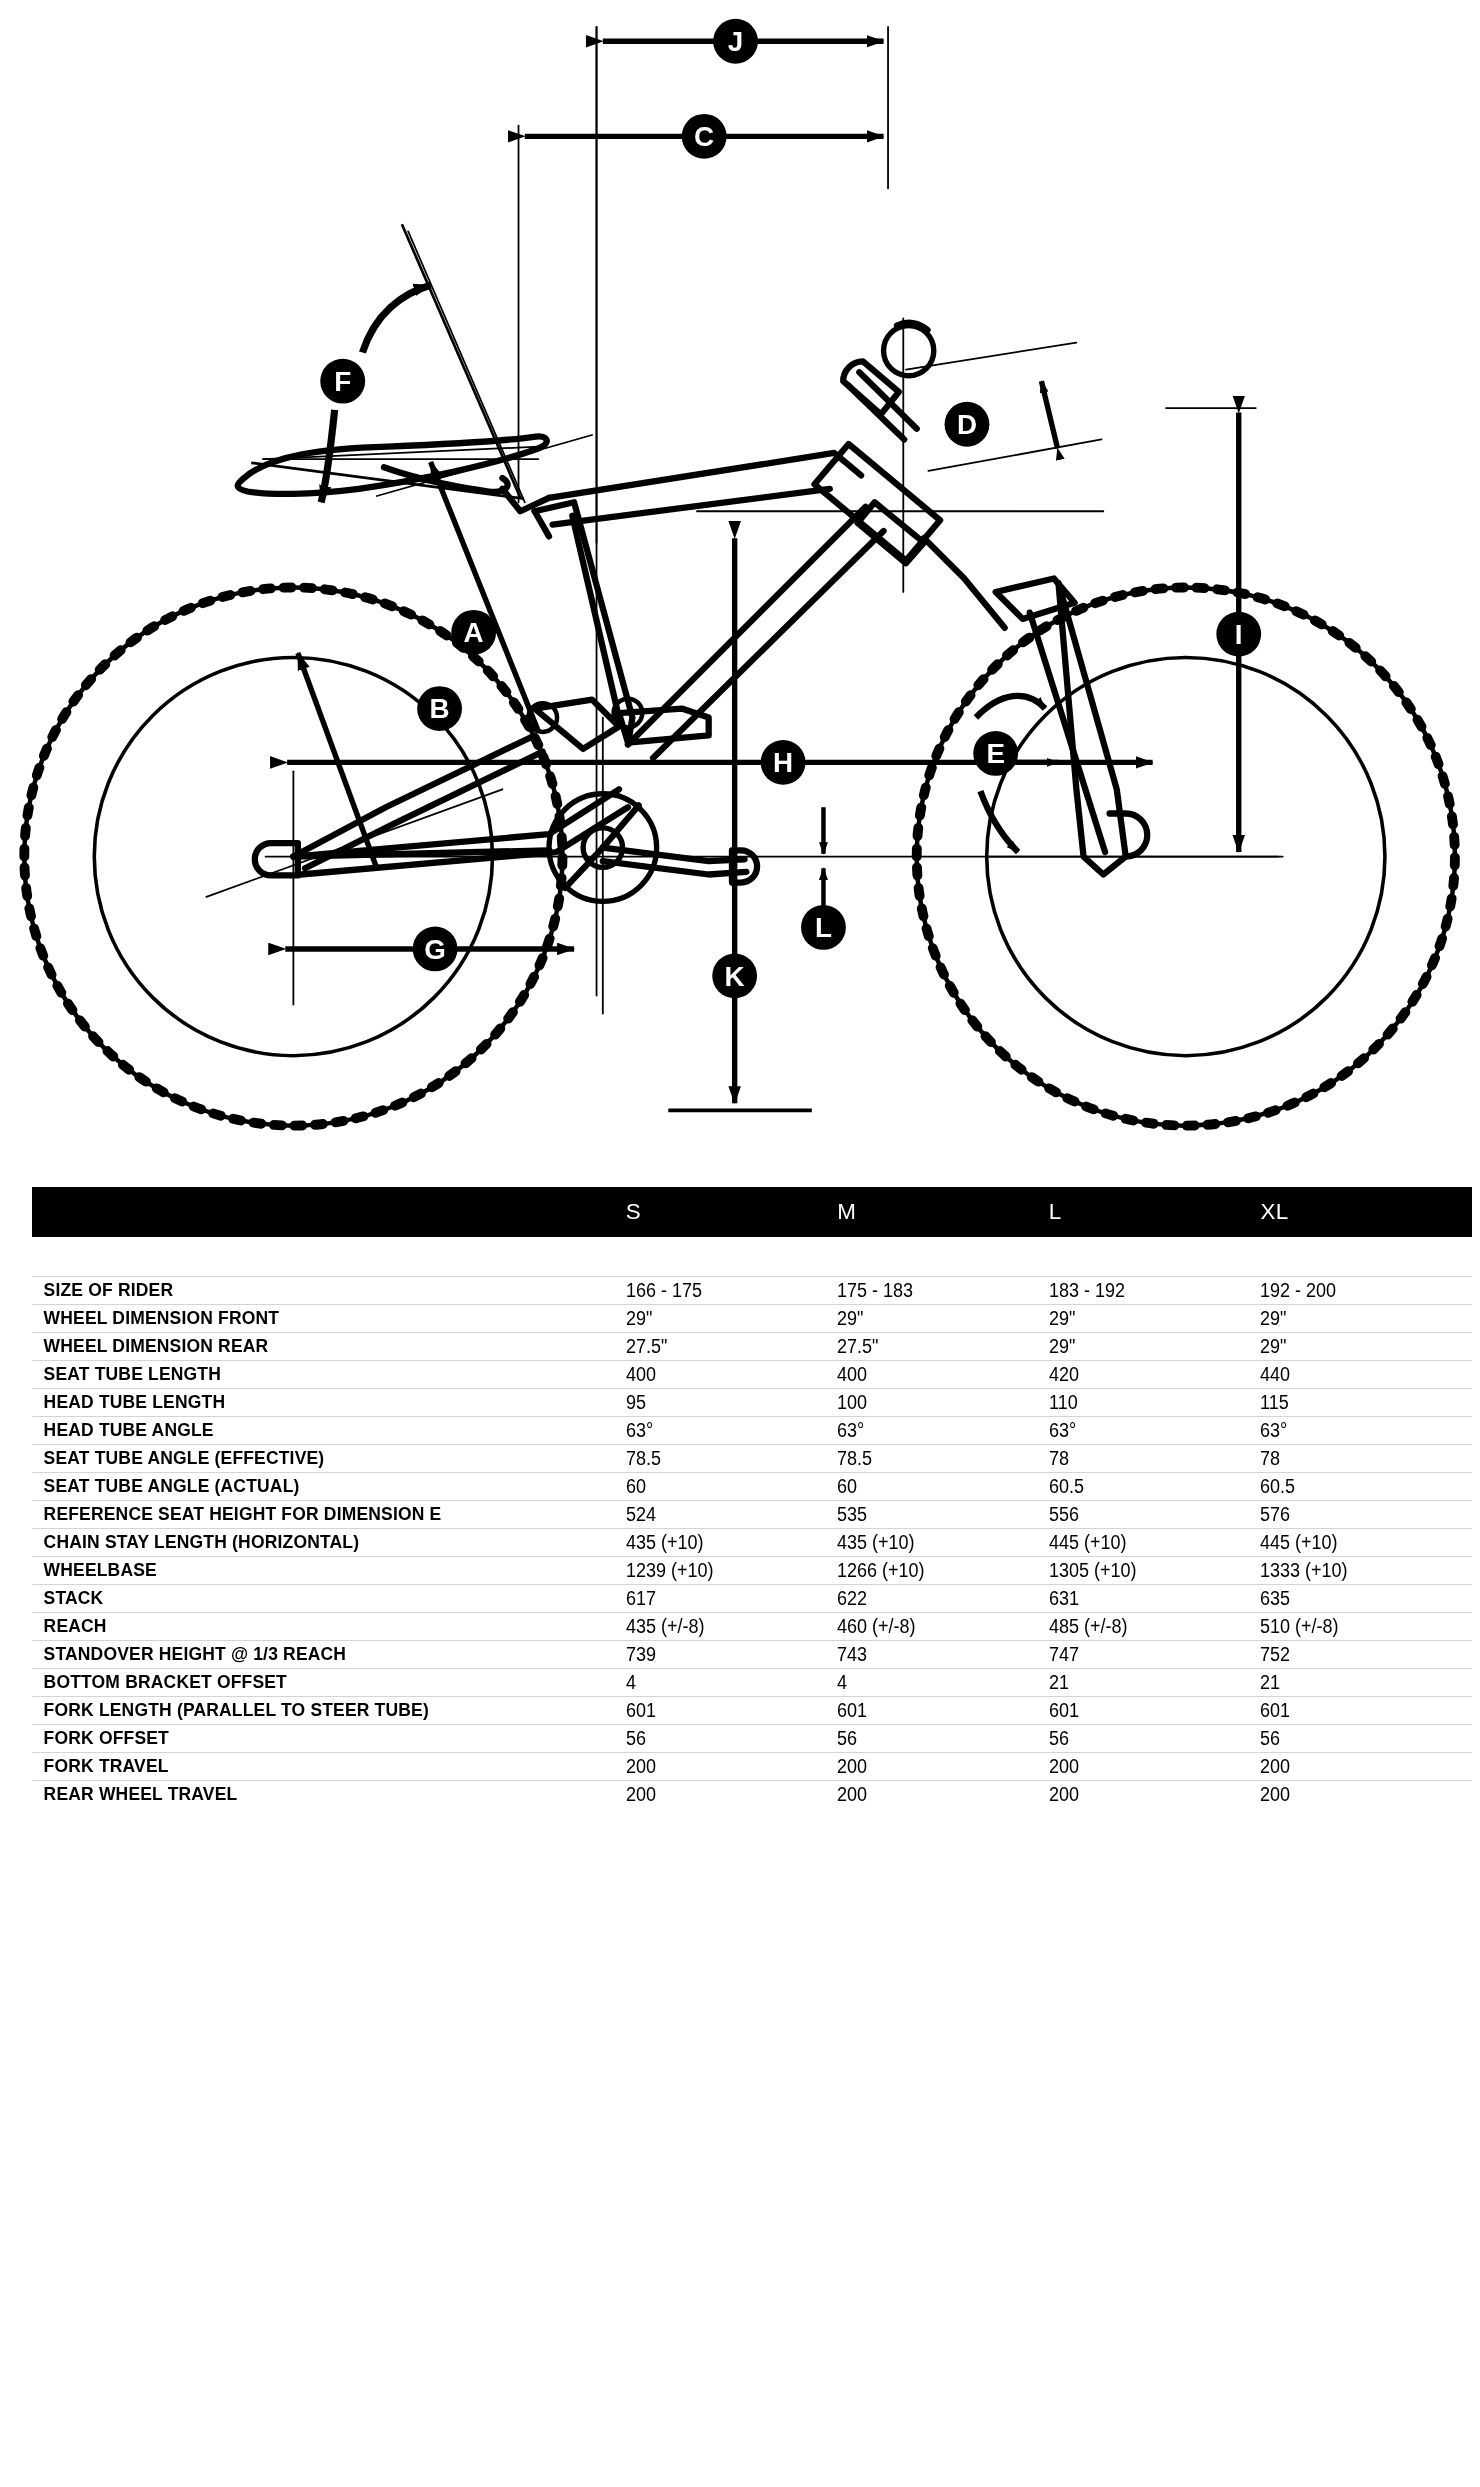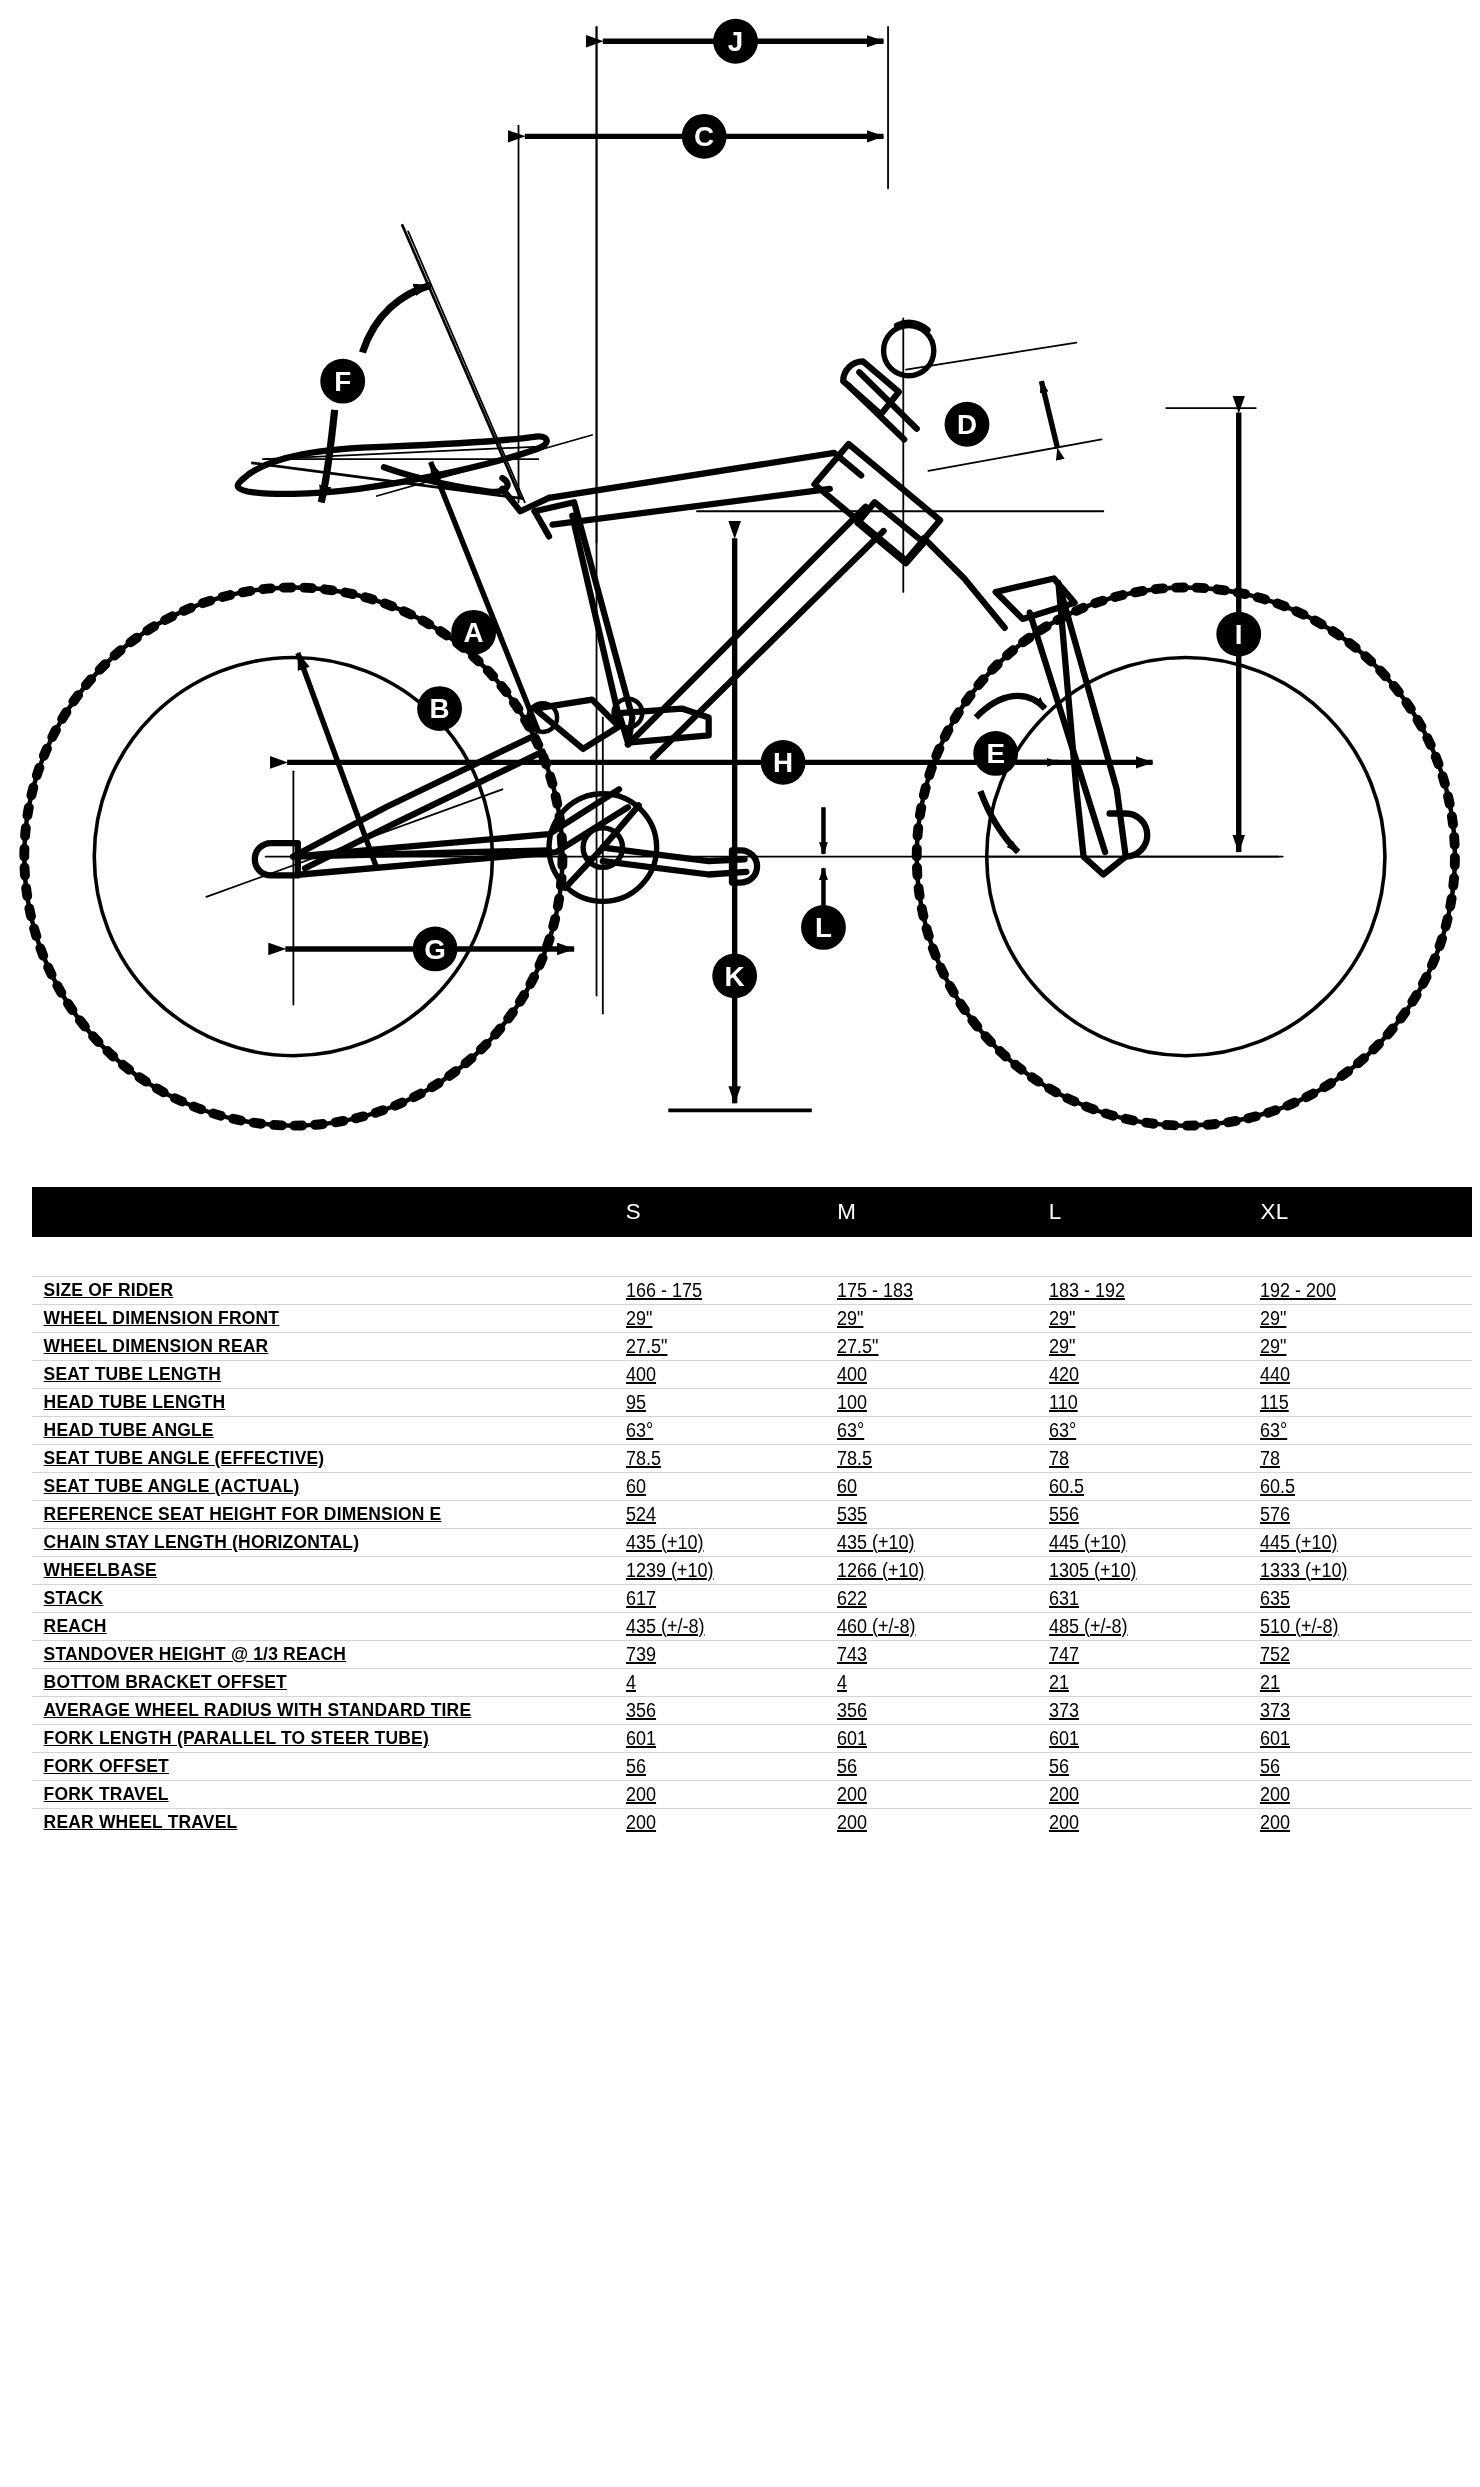--- a/index.html
+++ b/index.html
@@ -48,21 +48,21 @@
     font-family: "Liberation Sans Narrow", "Liberation Sans", sans-serif;
     text-align: left;
     padding: 0 0 0 0;
     letter-spacing: 0.4px;
     vertical-align: middle;
   }
   table.spec thead th.lbl { padding-left: 12.6px; }
   
   tr.spacer td { height: 39px; border: none; padding: 0; }
 
-  table.spec tbody tr.datarow { height: 28px; text-decoration: underline; }
+  table.spec tbody tr.datarow { height: 28px; }
   table.spec tbody tr.datarow > * {
     border-top: 0.9px solid #d4d4d4;
     vertical-align: middle;
     padding: 0;
   }
   td.rowlabel, th.rowlabel {
     font-size: 19px;
     font-weight: 700;
     font-family: "Liberation Sans Narrow", "Liberation Sans", sans-serif;
     letter-spacing: 0.2px;
@@ -436,27 +436,20 @@
           <td class="val">752</td>
         </tr>
         <tr class="datarow">
           <th class="rowlabel">BOTTOM BRACKET OFFSET</th>
           <td class="val">4</td>
           <td class="val">4</td>
           <td class="val">21</td>
           <td class="val">21</td>
         </tr>
         <tr class="datarow">
-          <th class="rowlabel">AVERAGE WHEEL RADIUS WITH STANDARD TIRE</th>
-          <td class="val">356</td>
-          <td class="val">356</td>
-          <td class="val">373</td>
-          <td class="val">373</td>
-        </tr>
-        <tr class="datarow">
           <th class="rowlabel">FORK LENGTH (PARALLEL TO STEER TUBE)</th>
           <td class="val">601</td>
           <td class="val">601</td>
           <td class="val">601</td>
           <td class="val">601</td>
         </tr>
         <tr class="datarow">
           <th class="rowlabel">FORK OFFSET</th>
           <td class="val">56</td>
           <td class="val">56</td>

